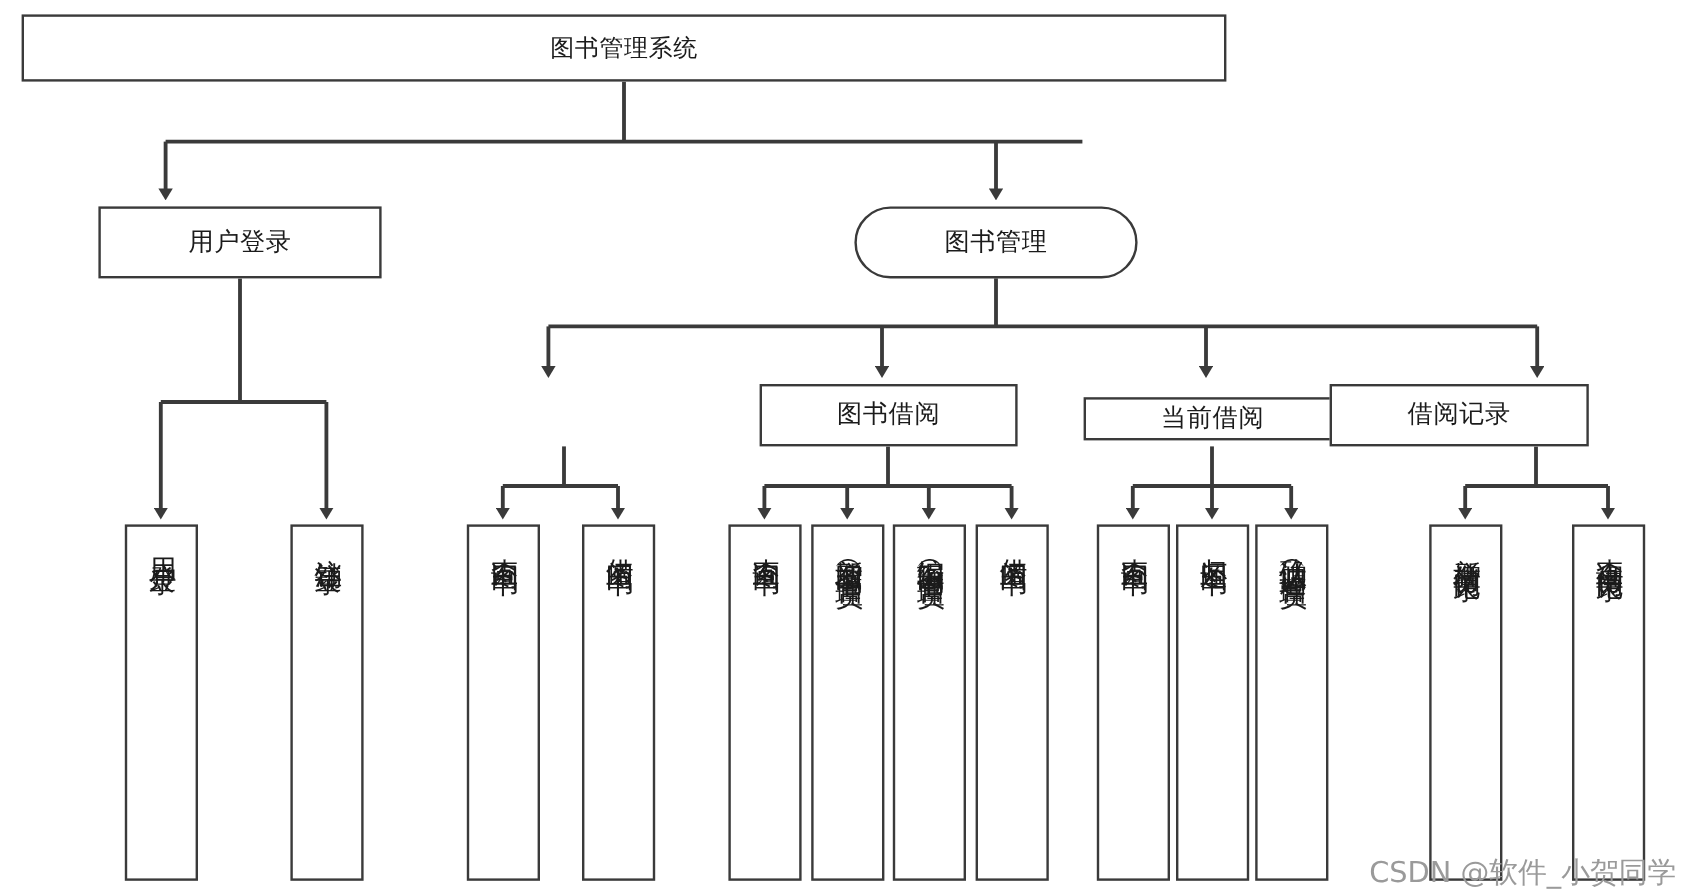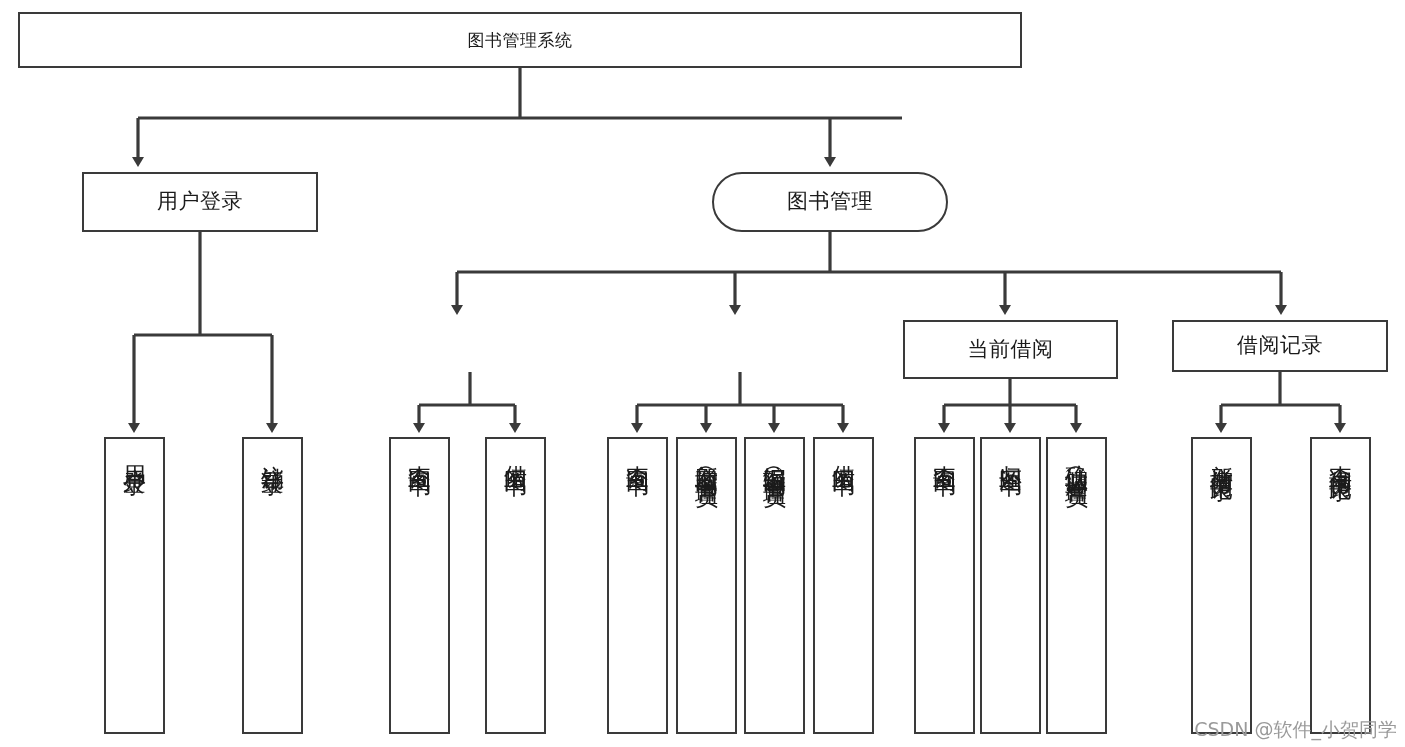--- a/index.html
+++ b/index.html
@@ -53,27 +53,27 @@
   }
   .node.vert .label {
     writing-mode: vertical-rl;
     text-orientation: upright;
     font-size: 23px;
     line-height: 1.18;
     letter-spacing: 3px;
     white-space: nowrap;
   }
   #root-node .label {
-    font-size: 17px;
+    font-size: 20px;
   }
   #watermark {
     position: absolute;
     right: 8px;
     bottom: 4px;
-    font-size: 19px;
+    font-size: 24px;
     color: #9a9a9a;
     font-family: "DejaVu Sans", "Liberation Sans", sans-serif;
     white-space: nowrap;
     user-select: none;
   }
 </style>
 </head>
 <body>
 
 <div id="diagram-root">
@@ -132,24 +132,27 @@
     <span class="label">图书管理系统</span>
   </div>
 
   <div class="node horiz" style="left:82px; top:172px; width:236px; height:60px;">
     <span class="label">用户登录</span>
   </div>
   <div class="node horiz" style="left:712px; top:172px; width:236px; height:60px;border-radius:30px;">
     <span class="label">图书管理</span>
   </div>
 
-  <div class="node horiz" style="left:903px; top:320px; width:215px; height:59px;justify-content:center;">
+  <div class="node horiz" style="left:633px; top:320px; width:215px; height:52px;">
+    <span class="label">图书借阅</span>
+  </div>
+  <div class="node horiz" style="left:903px; top:331px; width:215px; height:36px;justify-content:center;">
     <span class="label">当前借阅</span>
   </div>
-  <div class="node horiz" style="left:1172px; top:320px; width:216px; height:52px;justify-content:center;">
+  <div class="node horiz" style="left:1108px; top:320px; width:216px; height:52px;justify-content:center;">
     <span class="label">借阅记录</span>
   </div>
 
   <div class="node vert" style="left:104px; top:437px; width:61px; height:297px;">
     <span class="label">用户登录</span>
   </div>
   <div class="node vert" style="left:242px; top:437px; width:61px; height:297px;">
     <span class="label">注销登录</span>
   </div>
 

